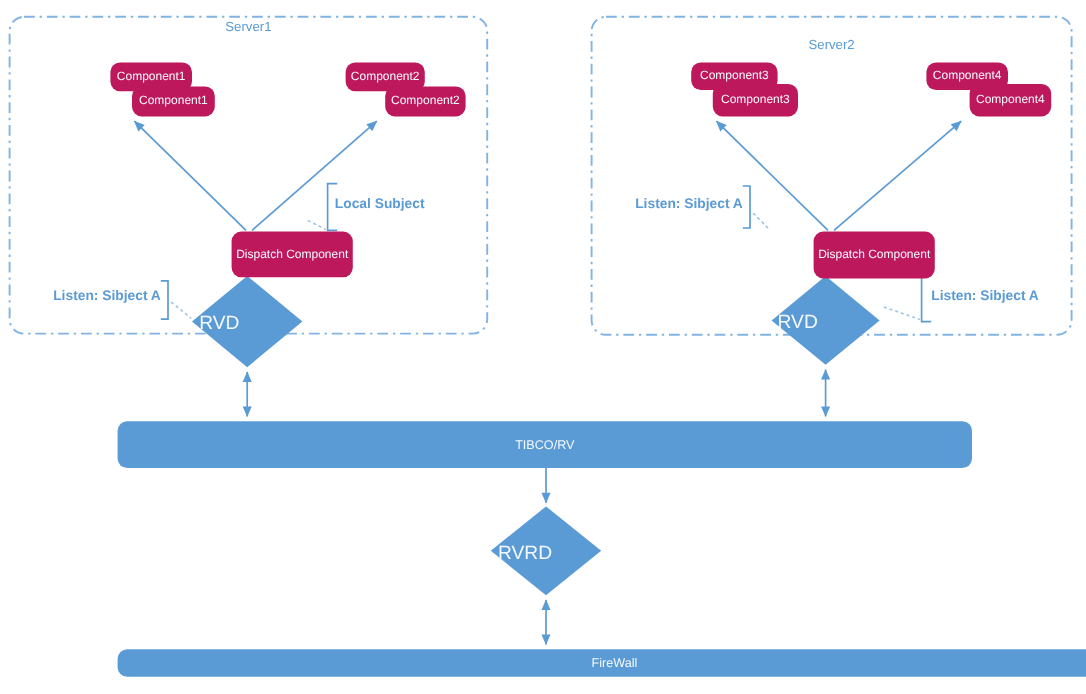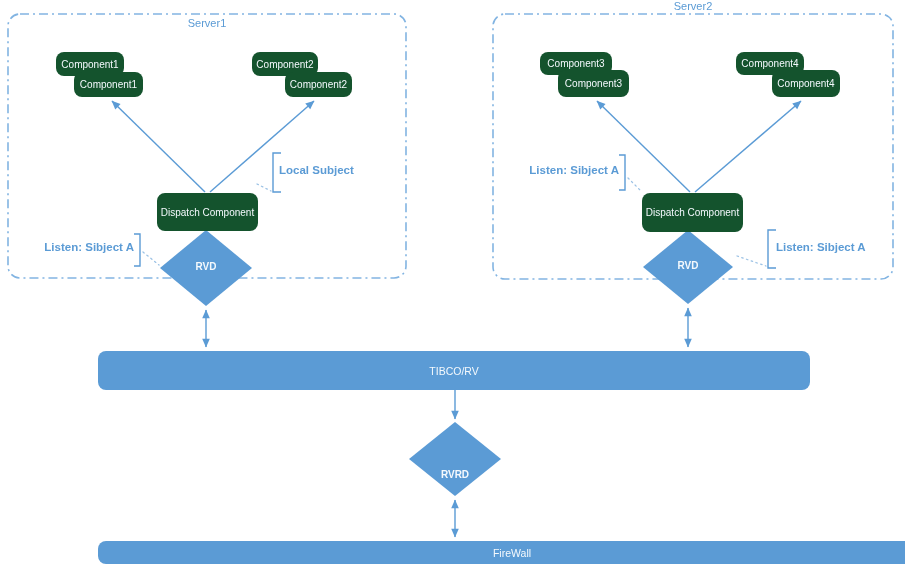--- a/index.html
+++ b/index.html
@@ -8,46 +8,45 @@
   .canvas {
     position: relative;
     width: 905px;
     height: 578px;
     background: #ffffff;
     overflow: hidden;
   }
   .layer { position: absolute; left: 0; top: 0; }
   .node {
     position: absolute;
-    background: #14532d;
+    background: #be185d;
     color: #f4f9fd;
     border-radius: 8px;
     display: flex;
     align-items: center;
     justify-content: center;
     font-size: 10px;
     line-height: 11px;
     text-align: center;
+    margin-left: 36px;
   }
   .bar {
     position: absolute;
     background: #5b9bd5;
     color: #f4f9fd;
     border-radius: 8px;
     display: flex;
     align-items: center;
     justify-content: center;
     font-size: 10.5px;
   }
   .diamond-label {
     position: absolute;
     color: #f4f9fd;
-    font-size: 10px;
-    text-align: center;
-    font-weight: bold;
+    font-size: 16px;
   }
   .server-title {
     position: absolute;
     color: #5b9bd5;
     font-size: 11px;
     text-align: center;
   }
   .annot {
     position: absolute;
     color: #5b9bd5;
@@ -92,38 +91,38 @@
     <path d="M619,155 L625,155 L625,190 L619,190" stroke="#5b9bd5" stroke-width="1.4" fill="none"></path>
     <path d="M776,230 L768,230 L768,268 L776,268" stroke="#5b9bd5" stroke-width="1.4" fill="none"></path>
 
     <path d="M257,184 L271,191" stroke="#9cc2e5" stroke-width="1.3" fill="none" stroke-dasharray="1.5 3.5" stroke-linecap="round"></path>
     <path d="M143,252 L159,265" stroke="#9cc2e5" stroke-width="1.3" fill="none" stroke-dasharray="1.5 3.5" stroke-linecap="round"></path>
     <path d="M628,178 L641,191" stroke="#9cc2e5" stroke-width="1.3" fill="none" stroke-dasharray="1.5 3.5" stroke-linecap="round"></path>
     <path d="M737,256 L766,266" stroke="#9cc2e5" stroke-width="1.3" fill="none" stroke-dasharray="1.5 3.5" stroke-linecap="round"></path>
   </svg>
 
   <div class="server-title" style="left:8px; top:17px; width:398px;">Server1</div>
-  <div class="server-title" style="left:493px; top:0; width:400px;">Server2</div>
+  <div class="server-title" style="left:493px; top:32px; width:400px;">Server2</div>
 
   <div class="node" style="left:56px; top:52px; width:68px; height:24px;">Component1</div>
   <div class="node" style="left:74px; top:72px; width:69px; height:25px;">Component1</div>
   <div class="node" style="left:252px; top:52px; width:66px; height:24px;">Component2</div>
   <div class="node" style="left:285px; top:72px; width:67px; height:25px;">Component2</div>
 
   <div class="node" style="left:540px; top:52px; width:72px; height:23px;">Component3</div>
   <div class="node" style="left:558px; top:70px; width:71px; height:27px;">Component3</div>
   <div class="node" style="left:736px; top:52px; width:68px; height:23px;">Component4</div>
   <div class="node" style="left:772px; top:70px; width:68px; height:27px;">Component4</div>
 
   <div class="node" style="left:157px; top:193px; width:101px; height:38px;">Dispatch Component</div>
   <div class="node" style="left:642px; top:193px; width:101px; height:39px;">Dispatch Component</div>
 
   <div class="diamond-label" style="left:166px; top:261px; width:80px;">RVD</div>
   <div class="diamond-label" style="left:648px; top:260px; width:80px;">RVD</div>
-  <div class="diamond-label" style="left:415px; top:469px; width:80px;">RVRD</div>
+  <div class="diamond-label" style="left:415px; top:453px; width:80px;">RVRD</div>
 
   <div class="bar" style="left:98px; top:351px; width:712px; height:39px;">TIBCO/RV</div>
   <div class="bar" style="left:98px; top:541px; width:828px; height:23px;">FireWall</div>
 
   <div class="annot" style="left:279px; top:164px;">Local Subject</div>
   <div class="annot right" style="left:39px; top:241px; width:95px;">Listen: Sibject A</div>
   <div class="annot right" style="left:524px; top:164px; width:95px;">Listen: Sibject A</div>
   <div class="annot" style="left:776px; top:241px;">Listen: Sibject A</div>
 
 </div>

